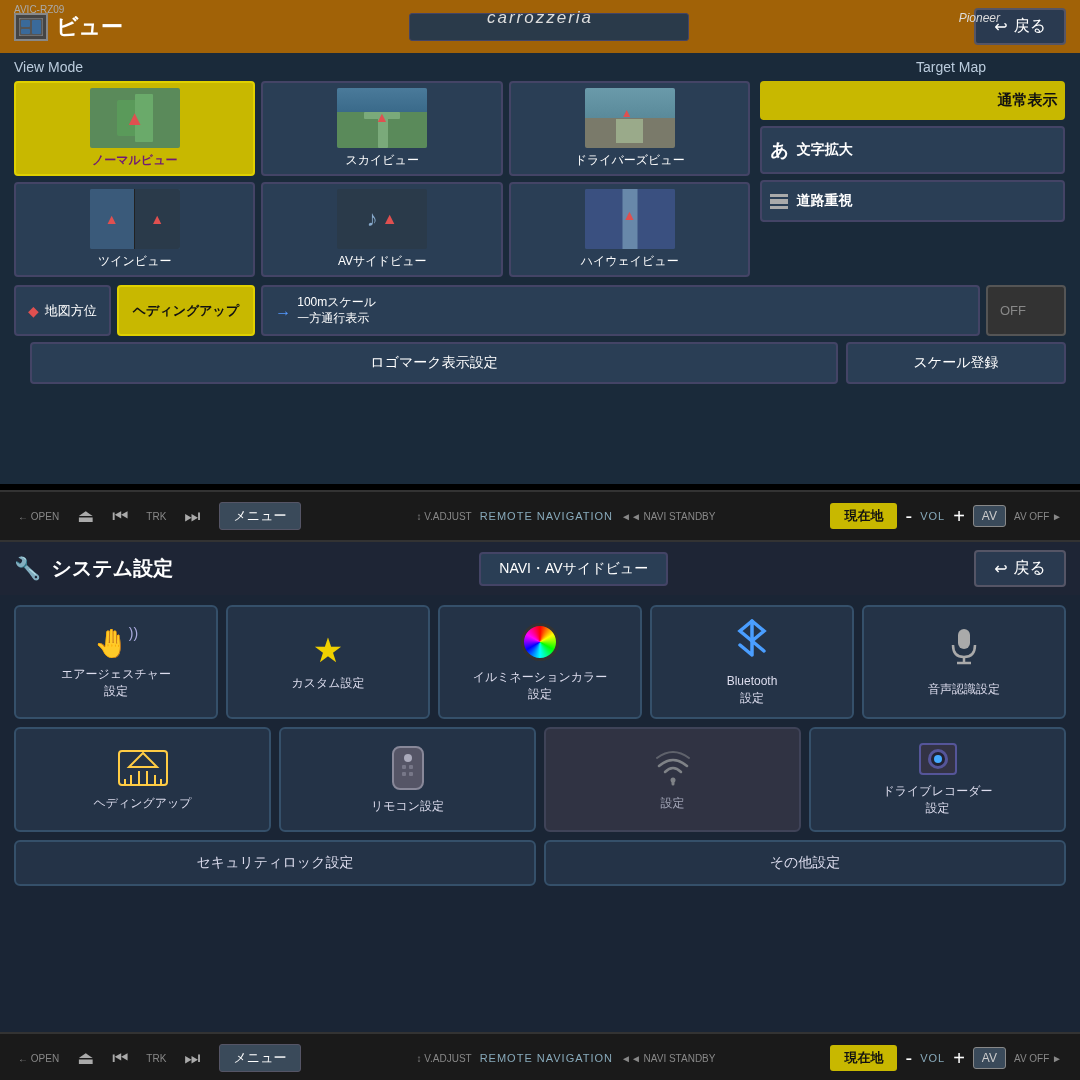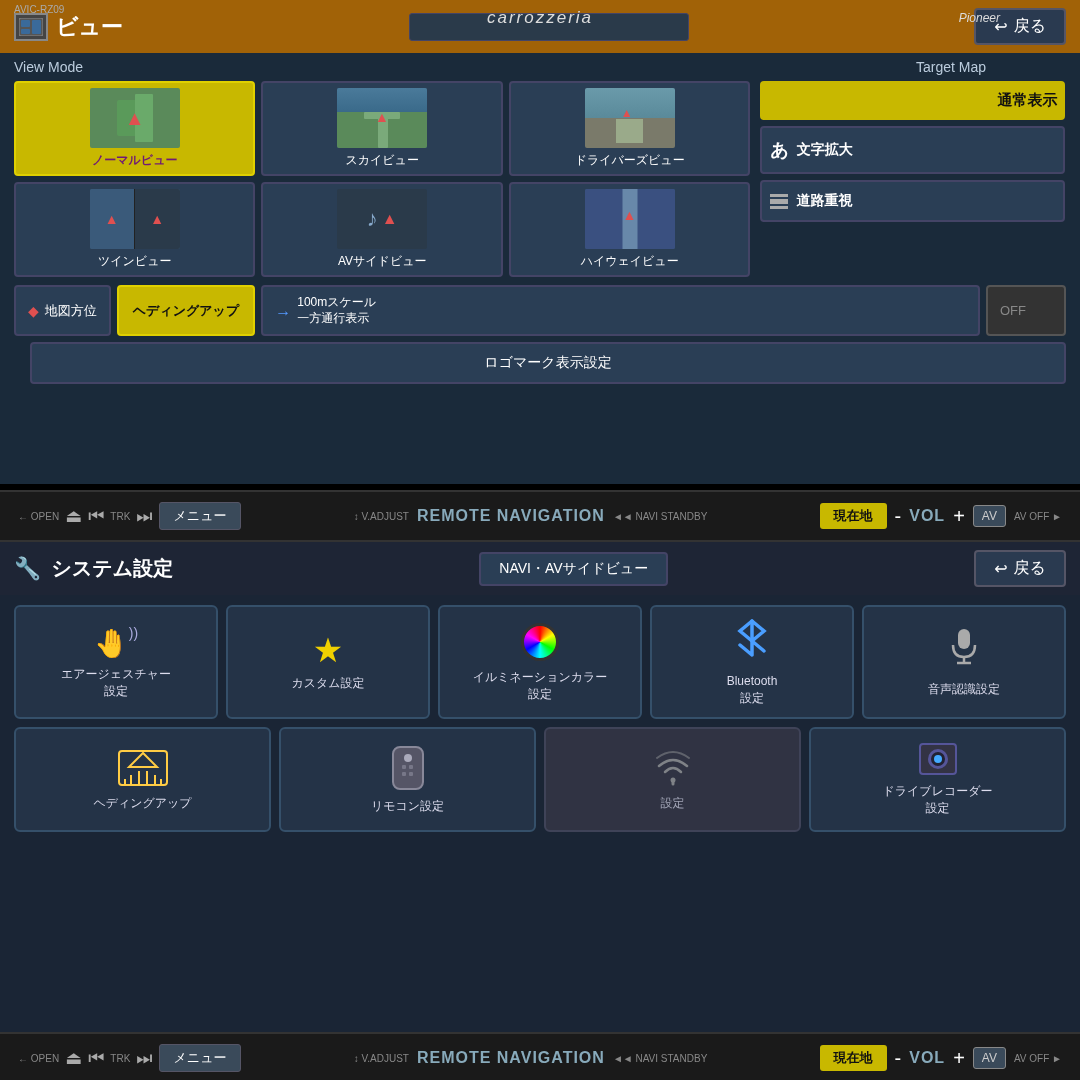--- a/index.html
+++ b/index.html
@@ -307,21 +307,21 @@
       left: 50%;
       transform: translate(-50%, -50%);
       color: #e05050;
       font-size: 20px;
     }
 
     
     .cb-left {
       display: flex;
       align-items: center;
-      gap: 6px;
+      gap: 18px;
     }
 
     .cb-center {
       display: flex;
       align-items: center;
       gap: 8px;
     }
 
     .cb-right {
       display: flex;
@@ -354,23 +354,22 @@
       background: #3a4a5a;
       border: 1px solid #888;
       color: #ccc;
       padding: 3px 8px;
       border-radius: 3px;
       font-size: 12px;
     }
 
     .cb-text {
       color: #8ab;
-      font-size: 16px;
+      font-size: 11px;
       letter-spacing: 1px;
-      font-weight: bold;
     }
 
     
     .bottom-header {
       display: flex;
       align-items: center;
       justify-content: space-between;
       padding: 8px 14px;
       background: #1e2535;
       position: relative;
@@ -799,20 +798,23 @@
         <span style="font-size:12px;line-height:1.3;">100mスケール<br>一方通行表示</span>
       </div>
       <button class="ctrl-btn ctrl-btn-off" style="min-width:80px;">
         <span>OFF</span>
       </button>
     </div>
     <div style="display:flex;gap:8px;margin-top:6px;padding-left:16px;">
       <button class="wide-btn">
         <span>ロゴマーク表示設定</span>
       </button>
+      <button class="wide-btn" style="max-width:220px;">
+        <span>スケール登録</span>
+      </button>
     </div>
   </div>
 </div>
 
 <div class="control-bar">
   <div class="cb-left">
     <span class="open-text">← OPEN</span>
     <span style="color:#aaa;font-size:18px;">⏏</span>
     <span style="color:#aaa;font-size:18px;cursor:pointer;">⏮</span>
     <span class="trk-text">TRK</span>
@@ -960,20 +962,28 @@
         <div class="drive-rec-icon">
           <div class="lens-circle">
             <div class="lens-inner"></div>
           </div>
         </div>
       </div>
       <span class="sys-btn-label">ドライブレコーダー<br>設定</span>
     </div>
   </div>
 
+  <div class="bottom-wide-row">
+    <button class="wide-sys-btn">
+      <span>セキュリティロック設定</span>
+    </button>
+    <button class="wide-sys-btn">
+      <span>その他設定</span>
+    </button>
+  </div>
 </div>
 
 <div class="control-bar-bottom">
   <div class="cb-left">
     <span class="open-text">← OPEN</span>
     <span style="color:#aaa;font-size:18px;">⏏</span>
     <span style="color:#aaa;font-size:18px;cursor:pointer;">⏮</span>
     <span class="trk-text">TRK</span>
     <span style="color:#aaa;font-size:18px;cursor:pointer;">⏭</span>
     <button class="cb-btn">

